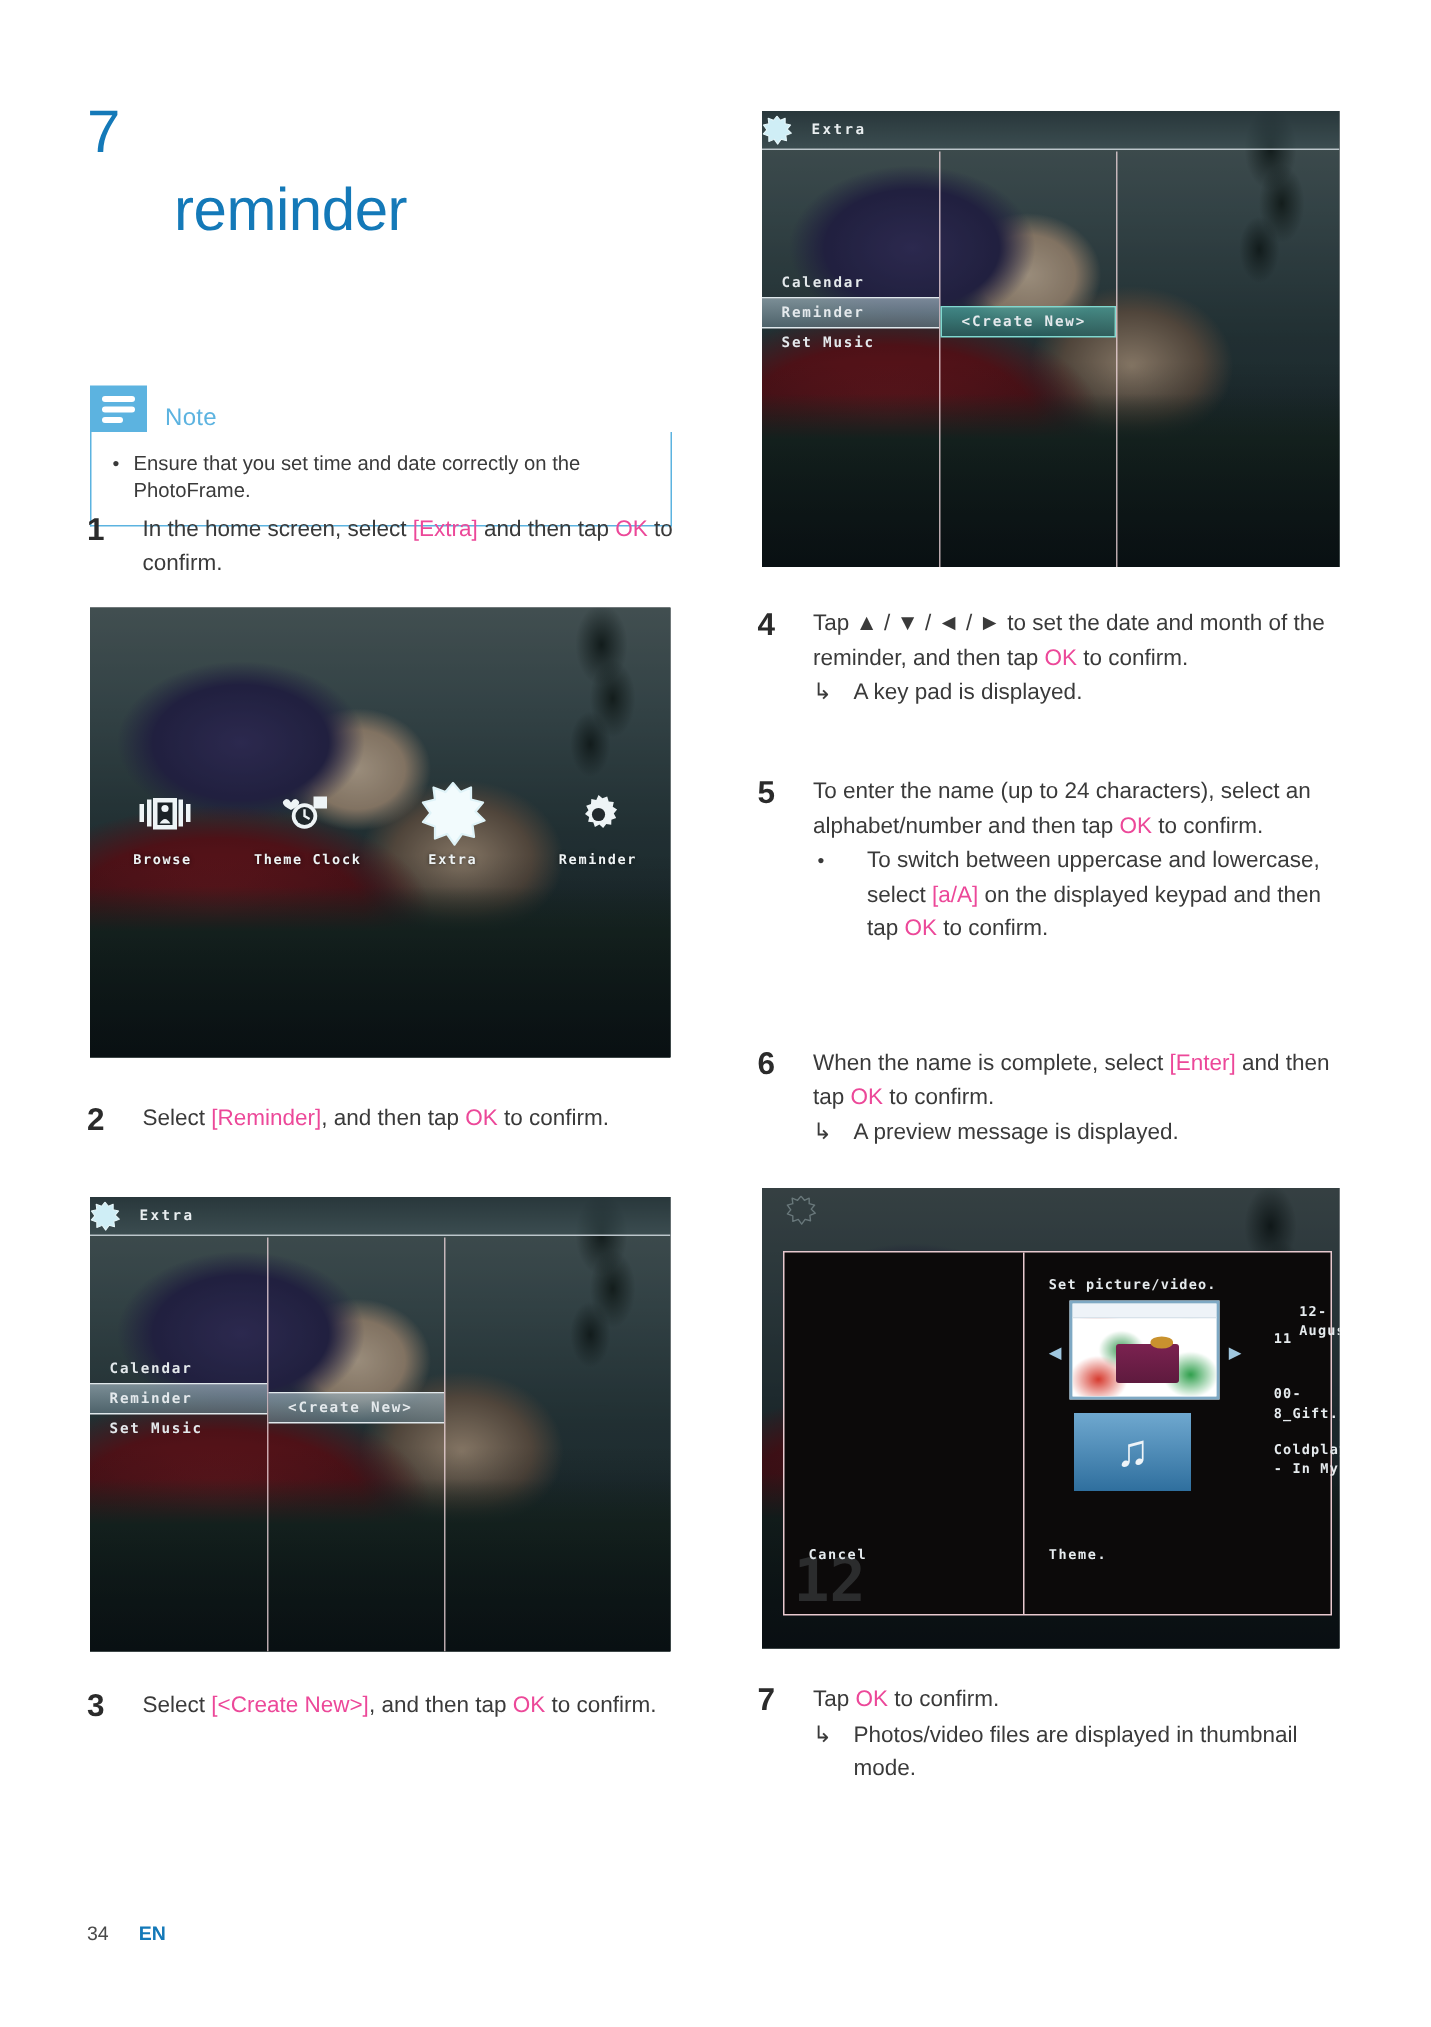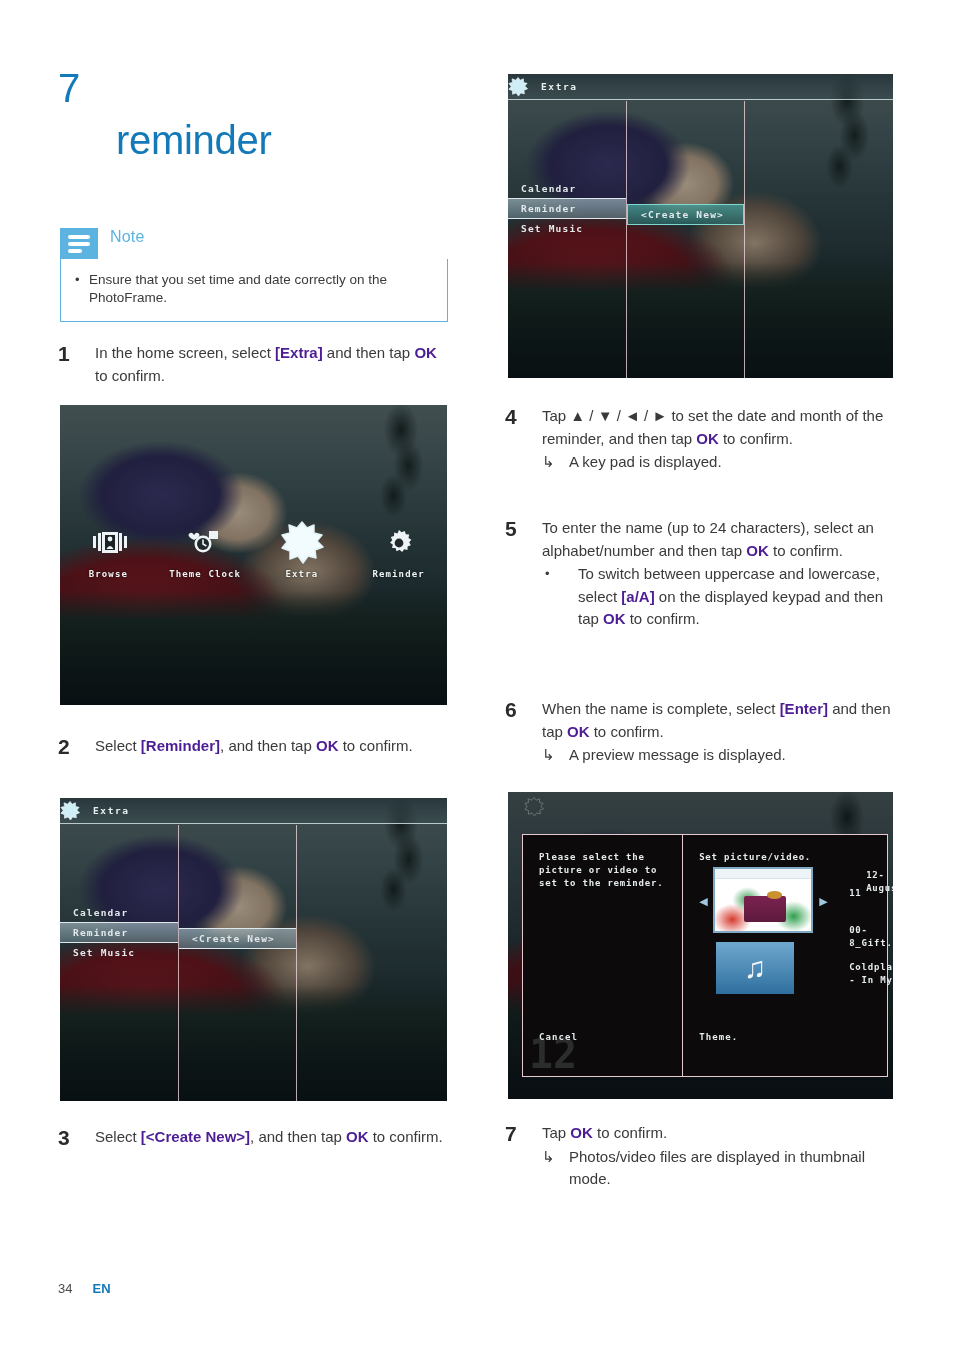--- a/index.html
+++ b/index.html
@@ -43,22 +43,23 @@
 
   
   .note-wrap {
     position: absolute;
     left: 60px;
     top: 228px;
     width: 388px;
   }
   .note-head {
     display: flex;
-    align-items: flex-start;
+    align-items: flex-end;
     height: 31px;
+    margin-top: 29px;
   }
   .note-icon {
     width: 38px;
     height: 31px;
     background: #5cb3e0;
     display: flex;
     flex-direction: column;
     justify-content: center;
     align-items: center;
     gap: 3px;
@@ -101,21 +102,21 @@
     font-weight: bold;
     color: #2b2b2b;
     line-height: 24px;
   }
   .step .body {
     flex: 1;
     font-size: 15px;
     color: #3a3a3a;
     line-height: 22.5px;
   }
-  .step .body b { font-weight: bold; color: #4c1d95; }
+  .step .body b { font-weight: normal; color: #ec4899; }
   .sub-arrow {
     display: flex;
     margin-top: 1px;
   }
   .sub-arrow .ar { width: 27px; flex: none; font-size: 15px; color: #3a3a3a; }
   .sub-bullet { display: flex; margin-top: 1px; }
   .sub-bullet .bd { width: 36px; flex: none; font-size: 13px; text-align: left; padding-left: 3px; }
   .sub-bullet .bt { flex: 1; }
 
   
@@ -525,21 +526,20 @@
     <div class="shot-overlay-dark" style="background:rgba(8,14,18,0.45);"></div>
 
     <span class="flower-ico" style="position:absolute; left:16px; top:5px; opacity:0.35;">
       <svg width="20" height="20" viewBox="0 0 44 44">
         <path d="M22 1 L27 7 L34 4 L34 12 L42 14 L37 20 L43 26 L35 29 L36 37 L28 35 L23 42 L18 35 L10 38 L10 30 L2 27 L7 21 L2 14 L10 12 L9 4 L17 7 Z" fill="none" stroke="#cfe4e8" stroke-width="2" stroke-linejoin="round"></path>
       </svg>
     </span>
 
     <div class="dlg" style="left:14px; top:42px; right:5px; bottom:22px;">
       <div class="dlg-left">
-        <div class="dlg-txt">Please select the picture or video to set to the reminder.</div>
         <div class="dlg-foot">Cancel</div>
         <div class="wm12">12</div>
       </div>
 
       <div class="dlg-right">
         <div class="dlg-txt">Set picture/video.</div>
 
         <div class="thumb-pic" style="left:30px; top:32px; width:100px; height:66px;">
           <div class="banner"></div>
           <div class="scene">

